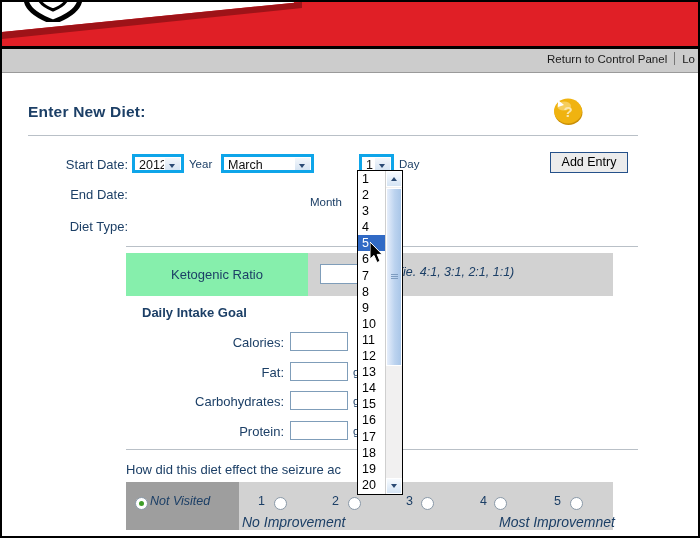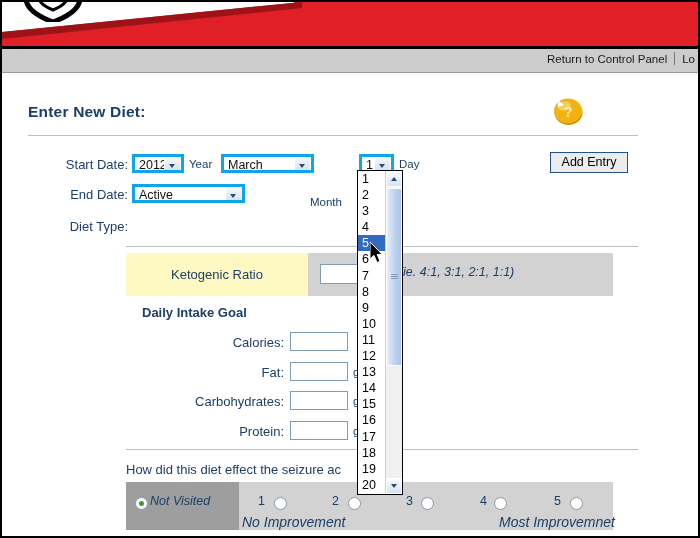--- a/index.html
+++ b/index.html
@@ -114,21 +114,21 @@
   #ratio-rule{
     position:absolute;left:124px;top:173px;width:512px;height:1px;
     background:#b9c0c7;
   }
   #ratio-band{
     position:absolute;left:124px;top:180px;width:487px;height:43px;
     background:#d2d2d2;
   }
   #ratio-label{
     position:absolute;left:124px;top:180px;width:182px;height:43px;
-    background:#fef9c3;
+    background:#86efac;
     font-size:13px;color:#1c3f66;text-align:center;line-height:43px;
   }
   #ratio-input{
     position:absolute;left:318px;top:191px;width:60px;height:20px;
     box-sizing:border-box;background:#ffffff;border:1px solid #7f9db9;
   }
   #ratio-hint{
     position:absolute;left:383px;top:192px;
     font-size:12.5px;color:#1c3f66;white-space:nowrap;
   }
@@ -284,24 +284,20 @@
     <div class="funit" style="left:308px;top:85px;margin-top:38px;">Month</div>
     <div class="sel" style="left:357px;top:81px;width:35px;">
       <span>1</span>
       <span class="arrowbox"></span>
     </div>
     <div class="funit" style="left:397px;top:85px;">Day</div>
 
     <div id="add-entry-btn">Add Entry</div>
 
     <div class="flabel" style="left:26px;top:114px;width:100px;">End Date:</div>
-    <div class="sel" style="left:130px;top:111px;width:113px;">
-      <span>Active</span>
-      <span class="arrowbox"></span>
-    </div>
 
     <div class="flabel" style="left:26px;top:146px;width:100px;">Diet Type:</div>
 
     <div id="ratio-rule"></div>
     <div id="ratio-band"></div>
     <div id="ratio-label">Ketogenic Ratio</div>
     <div id="ratio-input"></div>
     <div id="ratio-hint">
       <span>:1</span>
       <span class="ital">(ie. 4:1, 3:1, 2:1, 1:1)</span>

